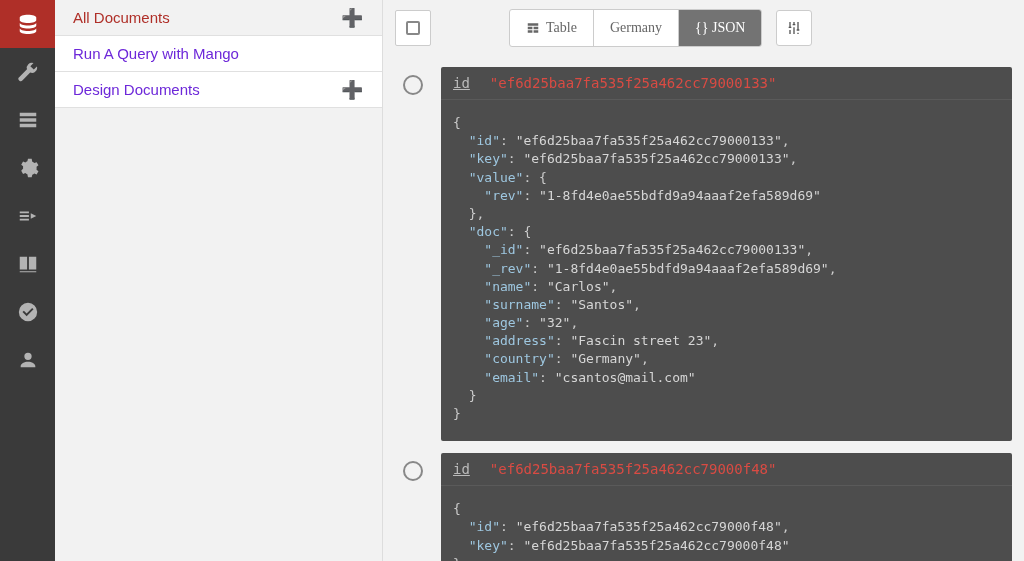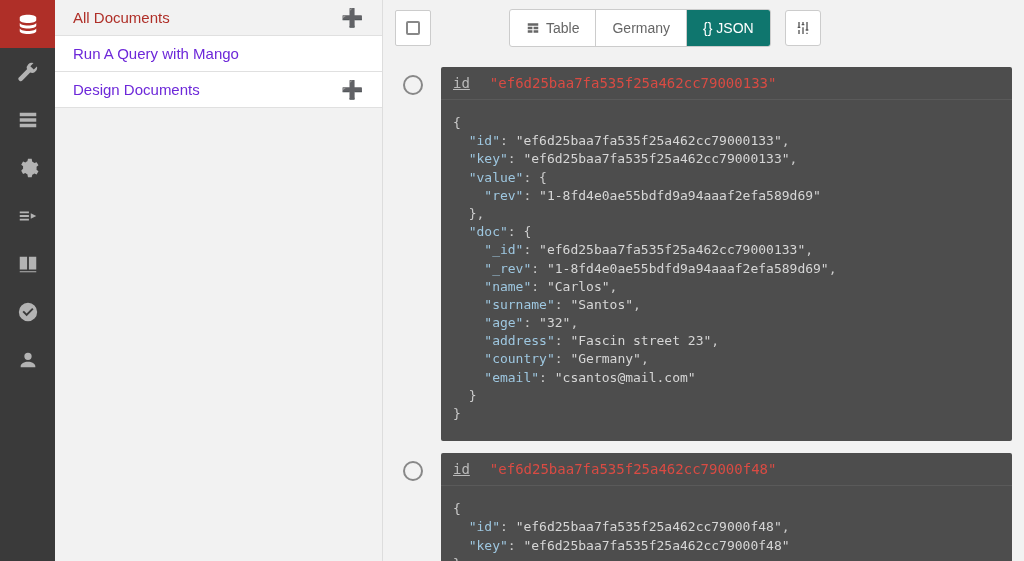--- a/index.html
+++ b/index.html
@@ -16,28 +16,28 @@
   .sidebar { width: 328px; background: #f2f2f2; border-right: 1px solid #ddd; }
   .sidebar .sb-item { height: 36px; display: flex; align-items: center; justify-content: space-between; padding: 0 18px; border-bottom: 1px solid #e0e0e0; background: #fff; cursor: pointer; }
   .sidebar .sb-item.header { background: #f2f2f2; }
   .sidebar .sb-item.active span.label { color: #af2f28; }
   .sidebar .sb-item span.label { font-size: 15px; color: #6d28d9; }
   .sidebar .plus { color: #999; font-size: 18px; line-height: 1; }
 
   
   .main { flex: 1; background: #f2f2f2; display: flex; flex-direction: column; overflow: hidden; }
 
-  .toolbar { height: 55px; display: flex; align-items: center; padding: 0 12px; gap: 4px; }
+  .toolbar { height: 55px; display: flex; align-items: center; padding: 0 12px; gap: 4px; font-family: Liberation Serif, serif; }
   .toolbar .select-all { width: 36px; height: 36px; border: 1px solid #ccc; border-radius: 2px; display: flex; align-items: center; justify-content: center; background: #fff; cursor: pointer; }
   .toolbar .select-all .box { width: 14px; height: 14px; border: 2px solid #888; border-radius: 2px; }
   .toolbar .spacer { flex: 0 0 70px; }
   .tabs { display: flex; border: 1px solid #ccc; border-radius: 3px; overflow: hidden; background: #fff; }
   .tab { padding: 0 16px; height: 36px; display: flex; align-items: center; gap: 6px; font-size: 14px; color: #666; cursor: pointer; border-right: 1px solid #ccc; }
   .tab:last-child { border-right: none; }
-  .tab.active { background: #0f766e; color: #fff; }
+  .tab.active { background: #737373; color: #fff; }
   .tab svg { width: 14px; height: 14px; fill: currentColor; }
   .options-btn { width: 36px; height: 36px; border: 1px solid #ccc; border-radius: 3px; background: #fff; display: flex; align-items: center; justify-content: center; cursor: pointer; margin-left: 10px; }
   .options-btn svg { width: 16px; height: 16px; fill: #555; }
 
   .doclist { flex: 1; overflow-y: auto; padding: 0 0 20px 0; }
   .docrow { display: flex; align-items: flex-start; padding: 12px 12px 0 12px; gap: 10px; }
   .docrow .chk { flex: 0 0 36px; height: 36px; display: flex; align-items: center; justify-content: center; }
   .docrow .chk .circle { width: 20px; height: 20px; border: 2px solid #888; border-radius: 50%; cursor: pointer; }
   .docrow .card { flex: 1; background: #4d4d4d; color: #ddd; border-radius: 2px; overflow: hidden; }
   .card .card-head { padding: 8px 12px; font-family: "Menlo","Consolas",monospace; font-size: 14px; border-bottom: 1px solid #5a5a5a; }

